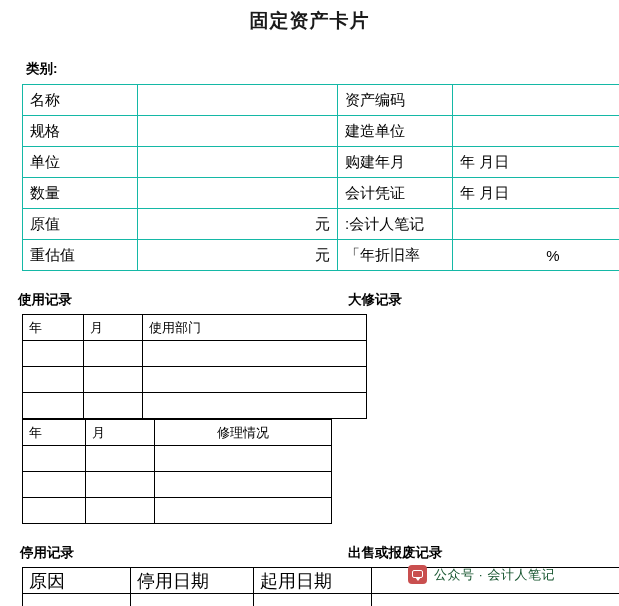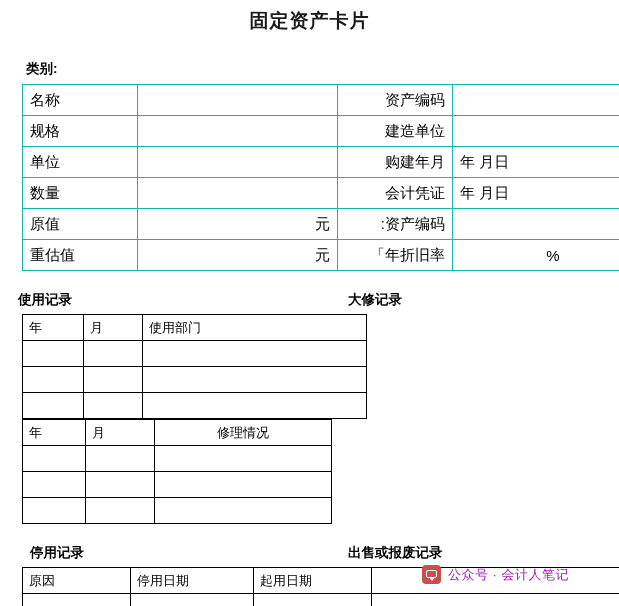--- a/index.html
+++ b/index.html
@@ -45,21 +45,21 @@
     border: 1px solid #14b8a6;
     height: 30px;
     font-size: 15px;
     padding: 0 7px;
     vertical-align: middle;
     overflow: hidden;
     white-space: nowrap;
   }
   .lbl { width: 100px; }
   .val { width: 185px; }
-  .lbl2 { width: 100px; text-align: right; }
+  .lbl2 { width: 100px; }
   .val2 { width: 186px; }
   .unit-right {
     text-align: right;
   }
   .unit-right-pad {
     text-align: right;
   }
   .pct-cell {
     text-align: center;
   }
@@ -68,21 +68,21 @@
     margin: 20px 0 5px 0;
     height: 18px;
   }
   .section-head span {
     position: absolute;
     font-size: 13.5px;
     font-weight: bold;
   }
   .sh-left { left: 18px; }
   .sh-right { left: 348px; }
-  .sh-left2 { left: 30px; }
+  .sh-left2 { left: 20px; }
   .sh-right2 { left: 348px; font-family: Liberation Mono, monospace; }
 
   .dual-wrap {
     position: relative;
     margin-left: 22px;
     width: 575px;
   }
   .usage-table {
     width: 305px;
     float: left;
@@ -113,39 +113,39 @@
   .r-c { width: 164px; text-align: center; margin-left: 28px; }
   .r-c-blank { width: 164px; }
 
   .bottom-table {
     margin-left: 22px;
     width: 575px;
   }
   .bottom-table td {
     border: 1px solid #000000;
     height: 25px;
-    font-size: 13px;
+    font-size: 18px;
     padding: 0 6px;
     vertical-align: middle;
     overflow: hidden;
     white-space: nowrap;
   }
   .b-reason { width: 95px; }
   .b-stop { width: 110px; }
   .b-start { width: 105px; margin-top: 31px; }
   .b-rest { width: 265px; }
 
   .watermark {
     position: absolute;
-    left: 422px;
+    left: 408px;
     top: 565px;
     display: flex;
     align-items: center;
     gap: 7px;
-    color: #a21caf;
+    color: #14532d;
     font-size: 13px;
   }
   .wm-logo {
     width: 19px;
     height: 19px;
     border-radius: 4px;
     background: #c94f4f;
     position: relative;
     flex: 0 0 auto;
   }
@@ -207,21 +207,21 @@
       </tr>
       <tr>
         <td class="lbl">数量</td>
         <td class="val"></td>
         <td class="lbl2">会计凭证</td>
         <td class="val2">年 月日</td>
       </tr>
       <tr>
         <td class="lbl">原值</td>
         <td class="val unit-right">元</td>
-        <td class="lbl2">:资产编码</td>
+        <td class="lbl2">:会计人笔记</td>
         <td class="val2 unit-right-pad">年;</td>
       </tr>
       <tr>
         <td class="lbl">重估值</td>
         <td class="val unit-right">元</td>
         <td class="lbl2">「年折旧率</td>
         <td class="val2 pct-cell">%</td>
       </tr>
     </tbody>
   </table>

